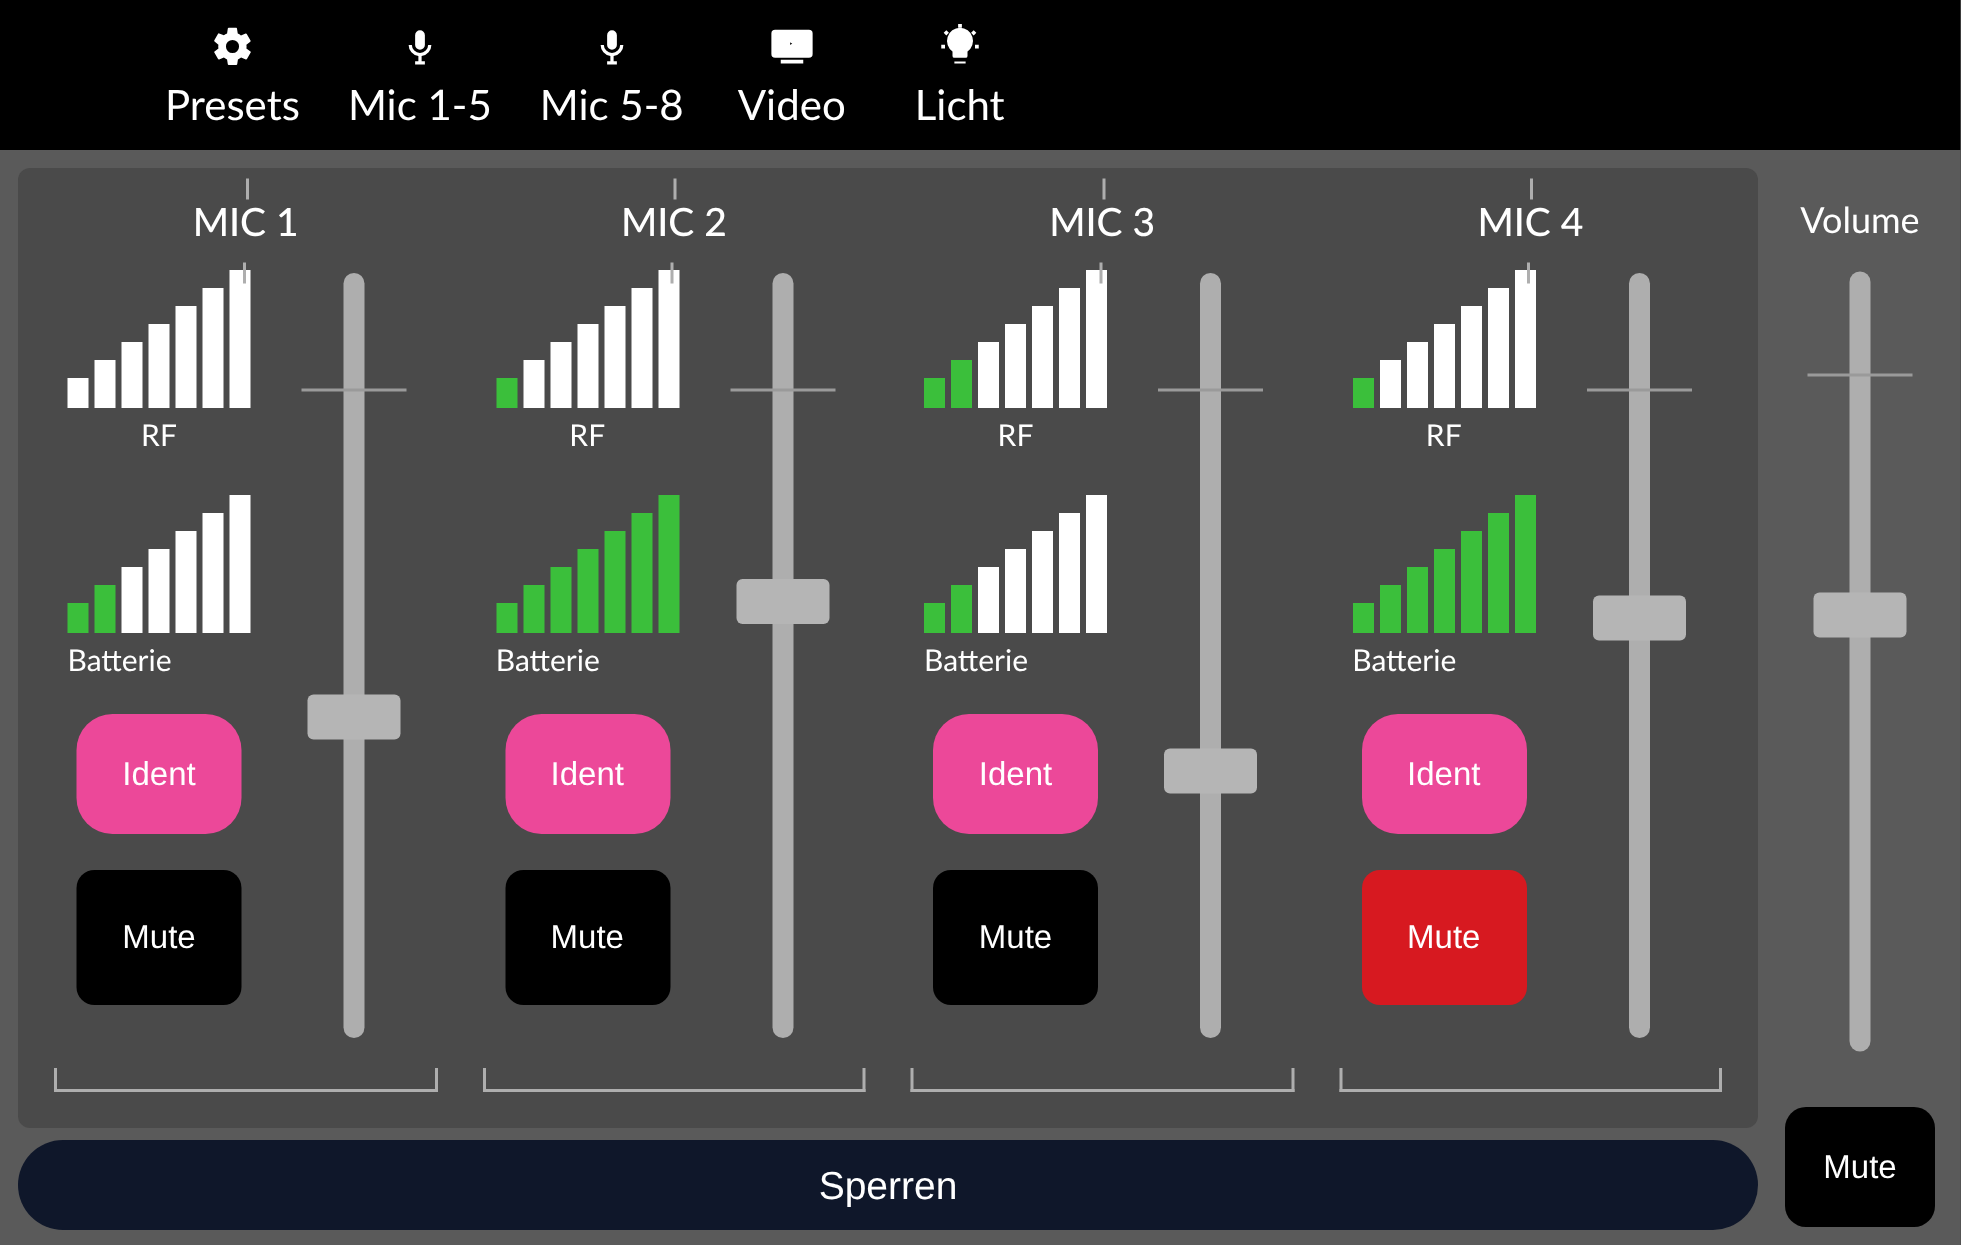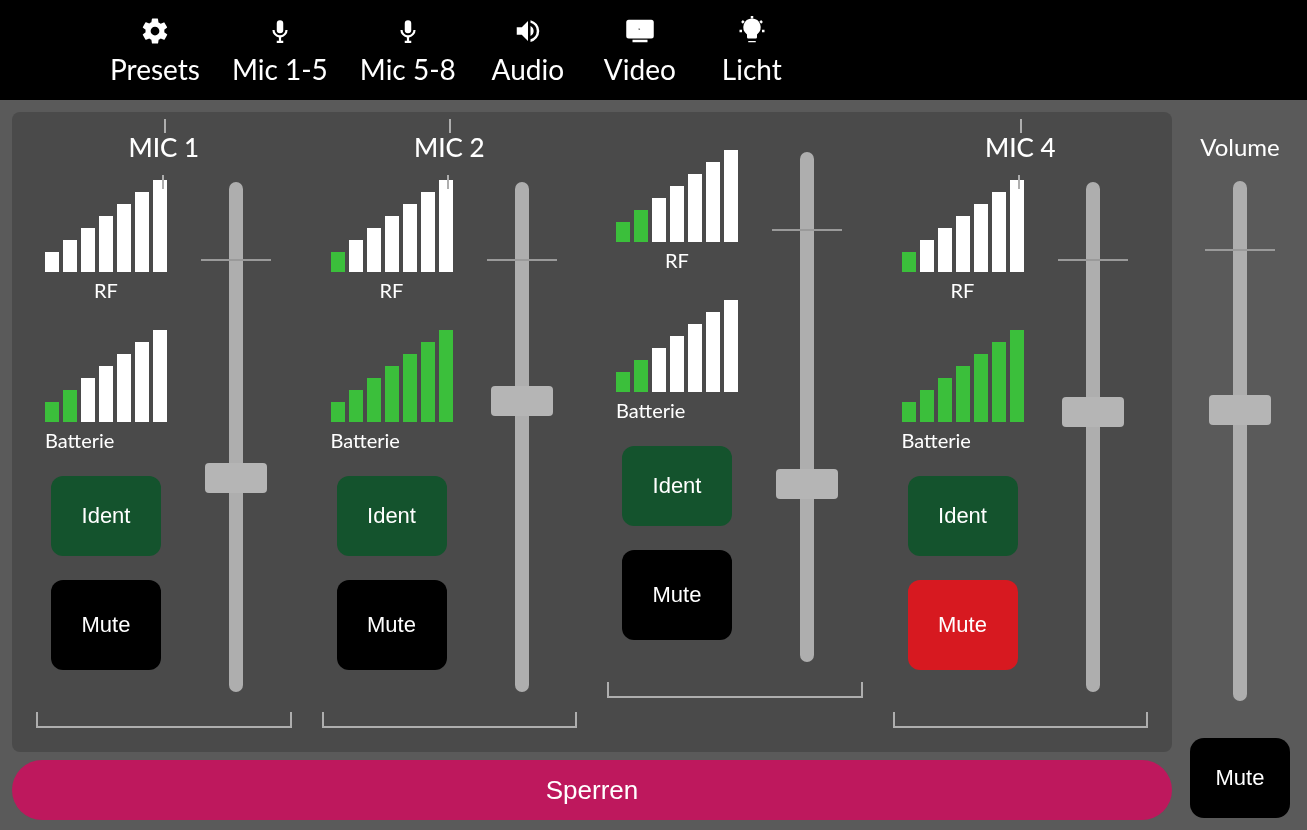--- a/index.html
+++ b/index.html
@@ -99,21 +99,21 @@
     border-radius: 12px;
     display:flex;
     align-items:center;
     justify-content:center;
     font-size: 22px;
     margin-top: 24px;
     cursor:pointer;
     border:none;
     color:#fff;
   }
-  .ident-btn { background:#14532d; }
+  .ident-btn { background:#ec4899;border-radius:24px; }
   .mute-btn { background:#000; height: 90px; }
   .mute-btn.active { background:#d71920; }
   .channel-right {
     width: 80px;
     display:flex;
     justify-content:center;
   }
   .slider {
     width: 70px;
     height: 510px;
@@ -173,21 +173,21 @@
     color:#fff;
     border:none;
   }
   
   .lock-bar {
     position:absolute;
     left:12px;
     bottom: 10px;
     width: 1160px;
     height: 60px;
-    background:#be185d;
+    background:#0f172a;
     border-radius: 30px;
     display:flex;
     align-items:center;
     justify-content:center;
     font-size: 26px;
     cursor:pointer;
     color:#fff;
     border:none;
   }
   .battery-block { margin-top: 30px; display:flex; flex-direction:column; }
@@ -212,28 +212,20 @@
       </div>
       <div class="label">Mic 1-5</div>
     </div>
     <div class="nav-item">
       <div class="icon">
         <svg width="26" height="30" viewBox="0 0 24 24" fill="#fff">
           <path d="M12 14a3 3 0 0 0 3-3V5a3 3 0 0 0-6 0v6a3 3 0 0 0 3 3Zm5-3a5 5 0 0 1-10 0H5a7 7 0 0 0 6 6.9V21H9v2h6v-2h-2v-3.1A7 7 0 0 0 19 11Z"></path>
         </svg>
       </div>
       <div class="label">Mic 5-8</div>
-    </div>
-    <div class="nav-item">
-      <div class="icon">
-        <svg width="34" height="30" viewBox="0 0 24 24" fill="#fff">
-          <path d="M3 9v6h4l5 5V4L7 9Zm13.5 3a4.5 4.5 0 0 0-2.5-4v8a4.5 4.5 0 0 0 2.5-4Zm-2.5-8.7v2.1A7 7 0 0 1 19 12a7 7 0 0 1-5 6.6v2.1A9 9 0 0 0 21 12a9 9 0 0 0-7-8.7Z"></path>
-        </svg>
-      </div>
-      <div class="label">Audio</div>
     </div>
     <div class="nav-item">
       <div class="icon">
         <svg width="34" height="30" viewBox="0 0 24 24" fill="none" stroke="#fff" stroke-width="2">
           <rect x="2" y="4" width="20" height="13" rx="1" fill="#fff"></rect>
           <polygon points="10,8 10,13 14,10.5" fill="#000"></polygon>
           <line x1="6" y1="20" x2="18" y2="20"></line>
         </svg>
       </div>
       <div class="label">Video</div>
@@ -331,20 +323,25 @@
             <div class="slider">
               <div class="slider-track"></div>
               <div class="slider-tick"></div>
               <div class="slider-thumb" style="top:43%"></div>
             </div>
           </div>
         </div>
         <div class="bracket-bottom"></div>
       </div>
       <div class="mic-channel">
+        <div class="bracket-top">
+          <div class="line"></div>
+          <div class="channel-title">MIC 3</div>
+          <div class="line right"></div>
+        </div>
         <div class="channel-body">
           <div class="channel-left">
             <div class="bars">
               <div class="bar green" style="height:20px"></div>
               <div class="bar green" style="height:32px"></div>
               <div class="bar" style="height:44px"></div>
               <div class="bar" style="height:56px"></div>
               <div class="bar" style="height:68px"></div>
               <div class="bar" style="height:80px"></div>
               <div class="bar" style="height:92px"></div>

